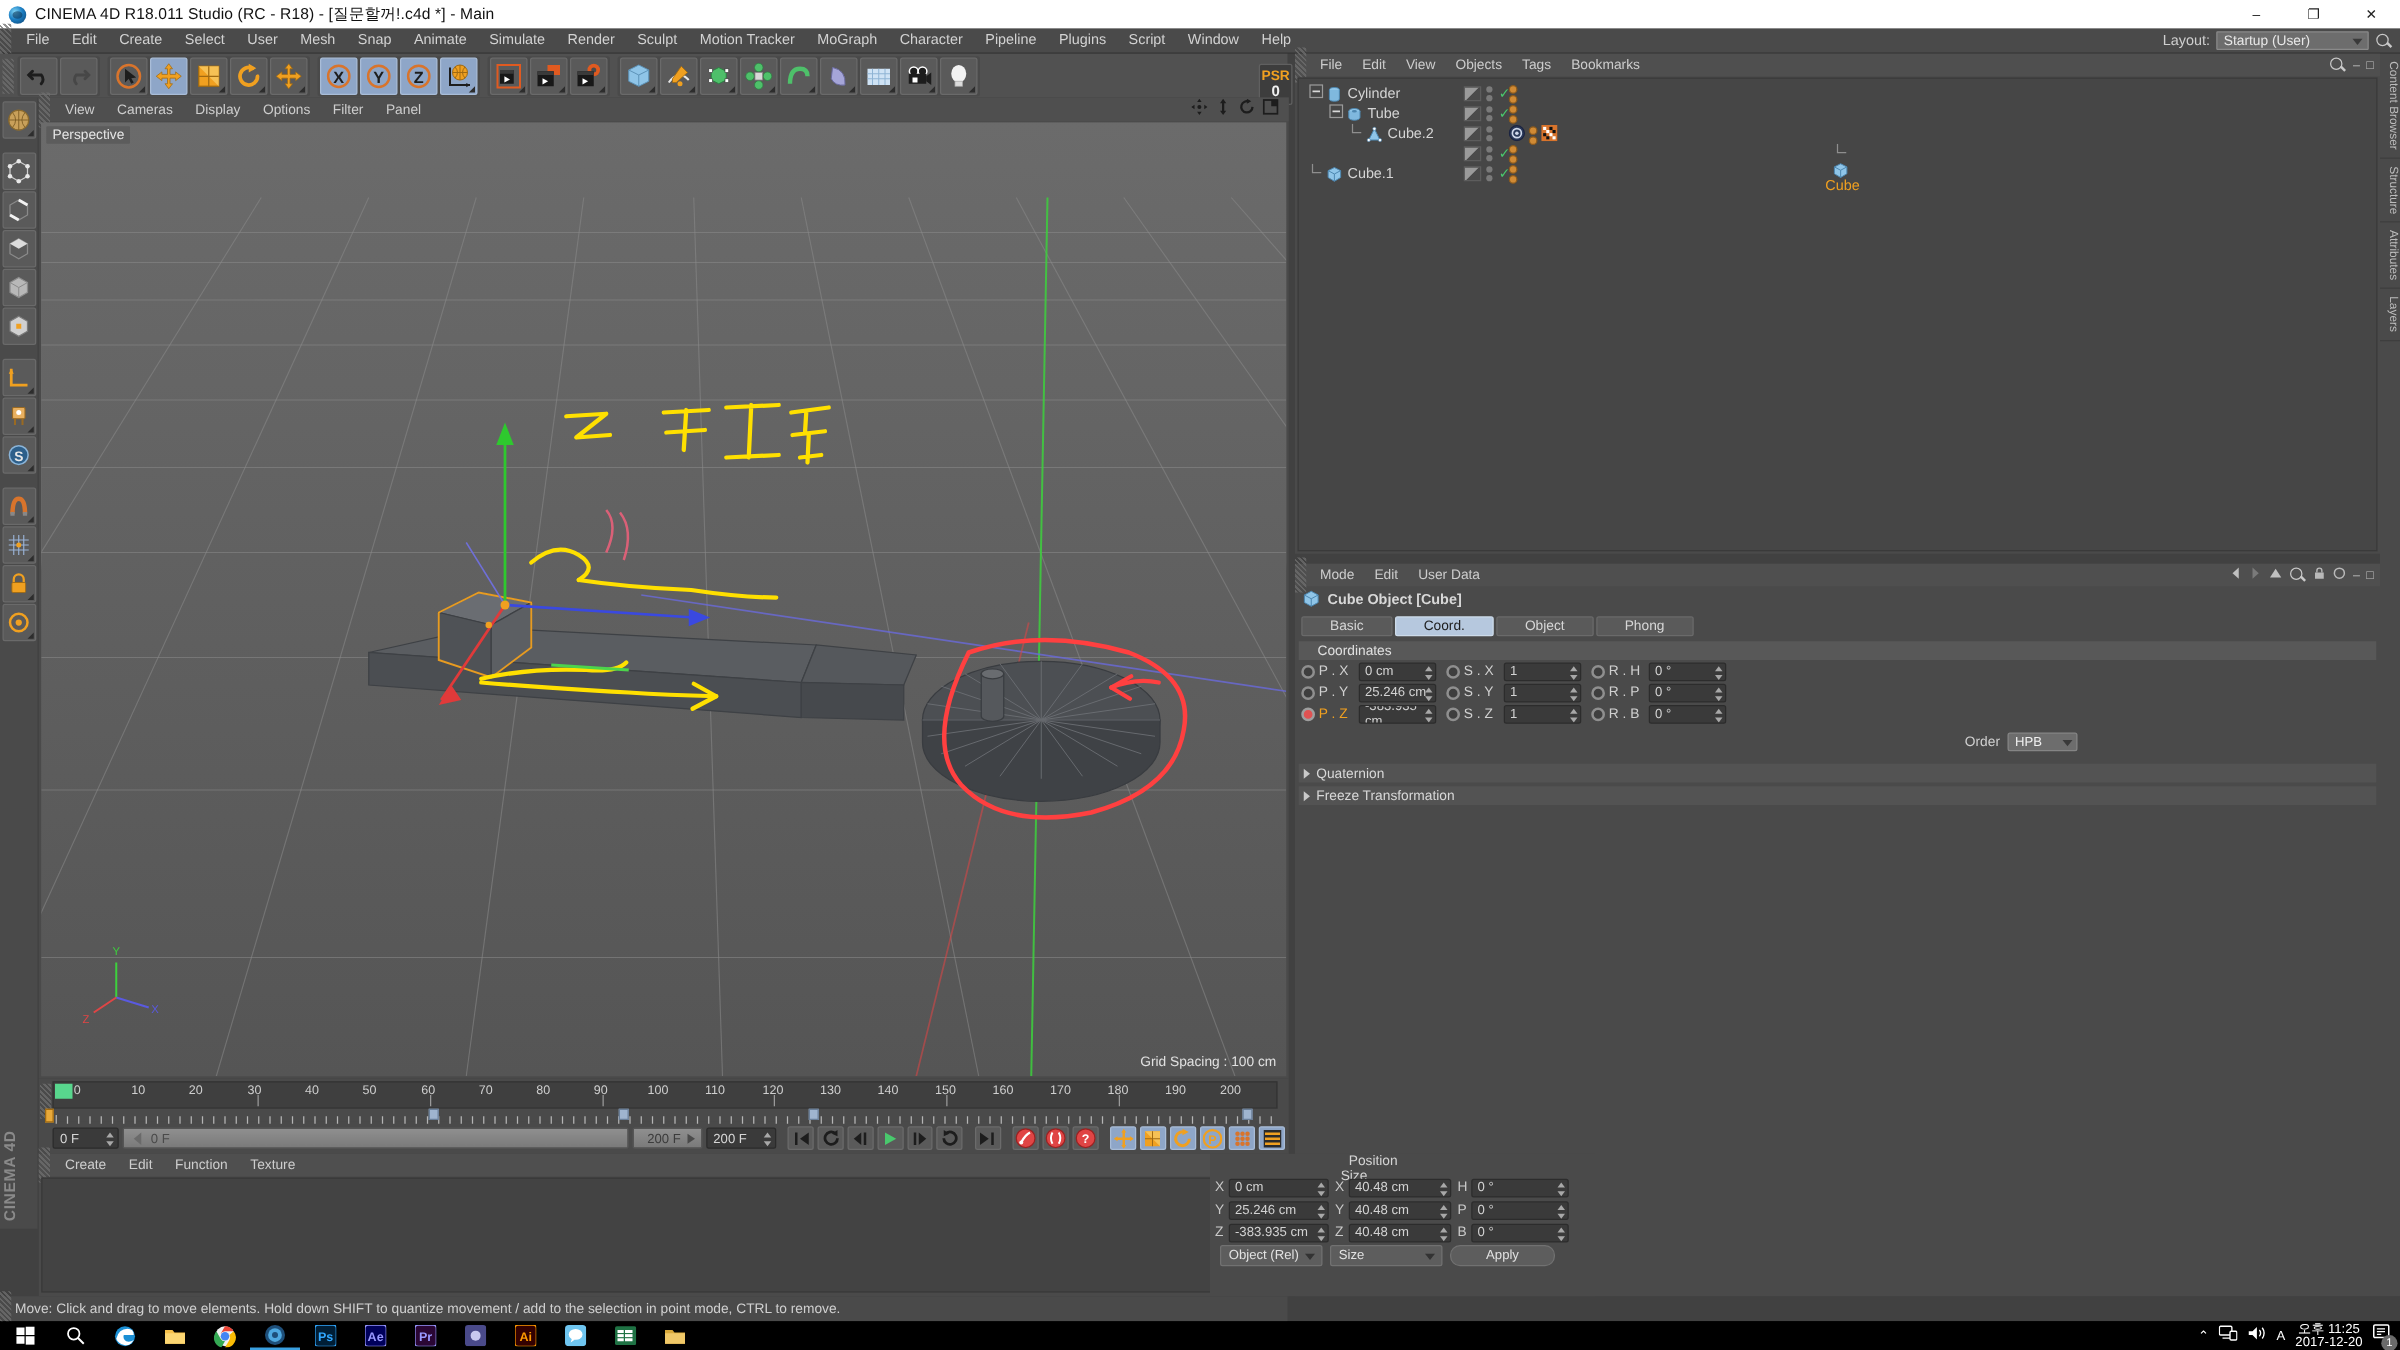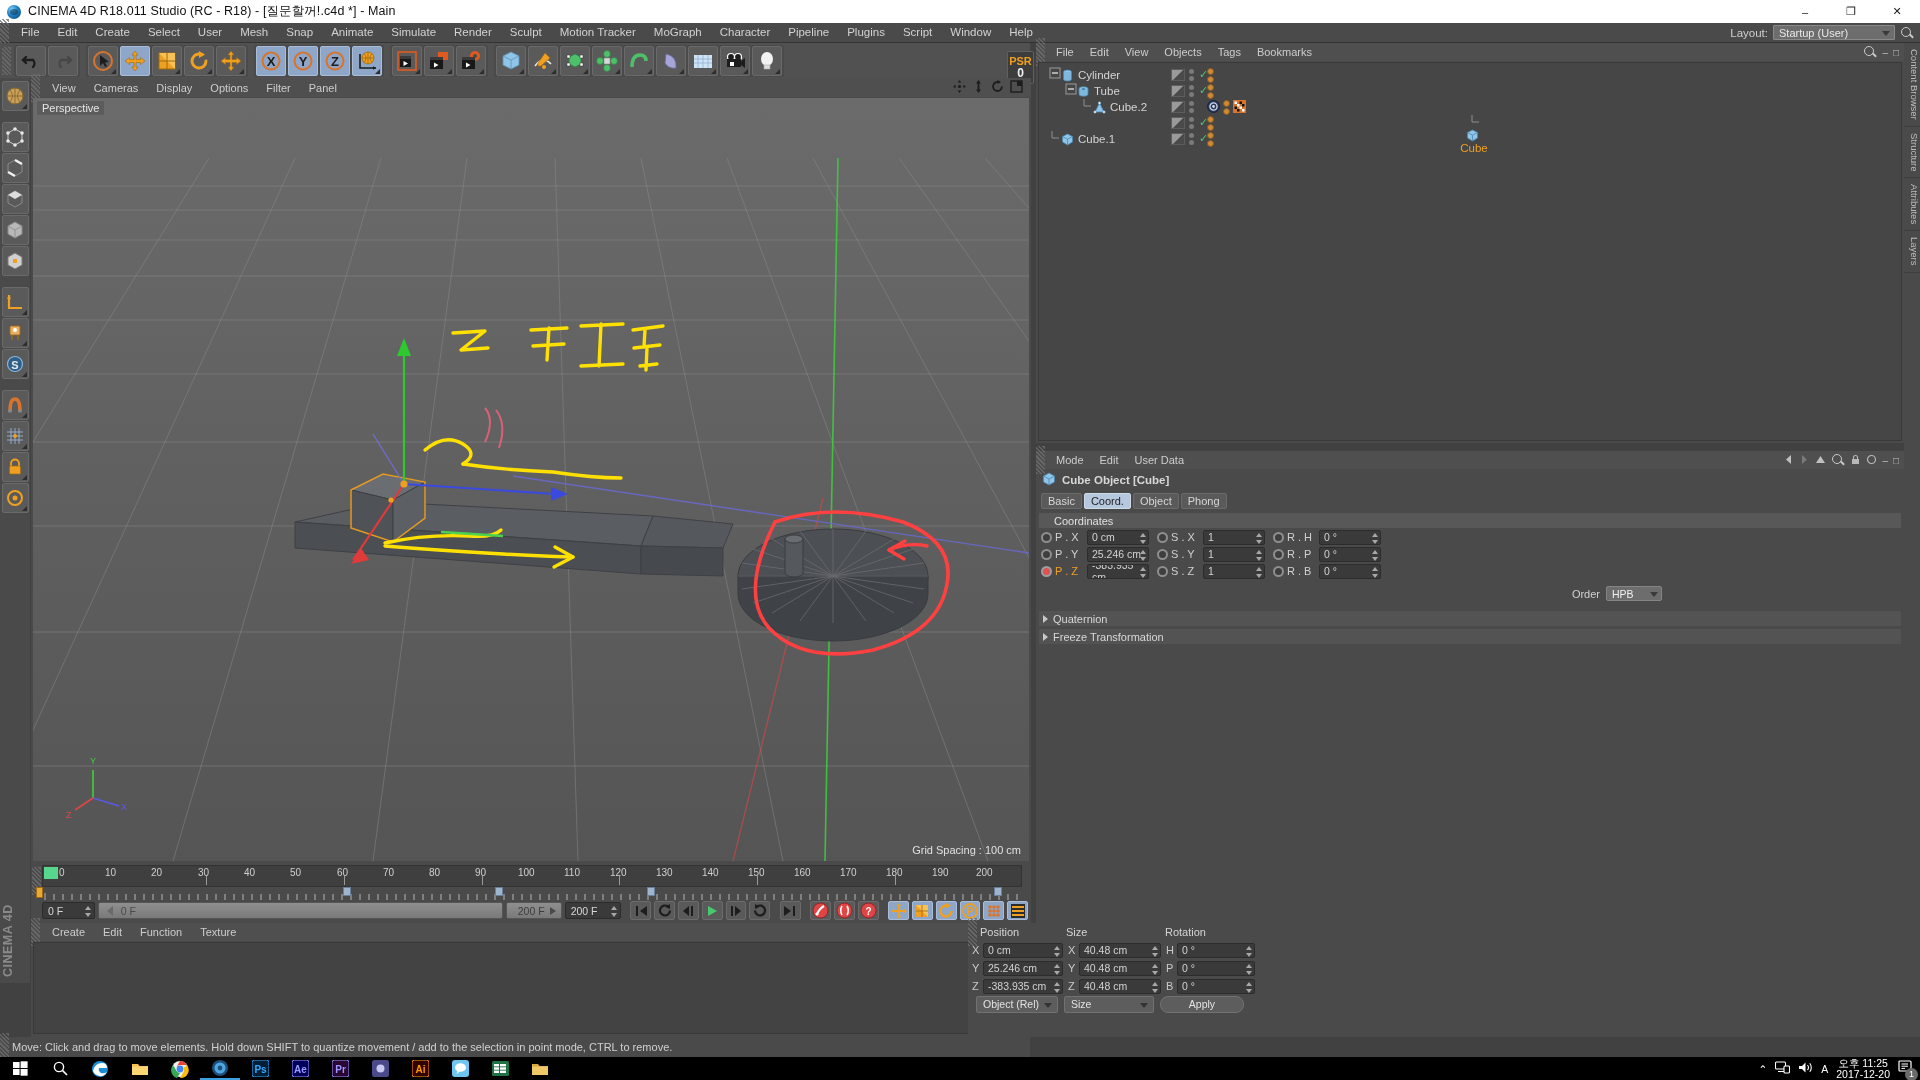--- a/index.html
+++ b/index.html
@@ -227,21 +227,21 @@
   
   .objmgr {
     position: absolute; left: 1036px; top: 20px; width: 868px; height: 400px;
     background: #4a4a4a;
   }
   .pmenu { height: 18px; display: flex; align-items: center; background: #4f4f4f; }
   .pmenu .mi { font-size: 11px; color: #cdcdcd; padding: 0 8px; }
   .pmenu .right { margin-left: auto; display: flex; gap: 5px; padding-right: 5px; align-items:center;}
   .objbody {
     position: absolute; left: 2px; top: 19px; width: 864px; height: 379px;
-    background: #464646; border: 1px solid #3a3a3a; overflow: hidden; text-align: right;
+    background: #464646; border: 1px solid #3a3a3a; overflow: hidden;
   }
   .orow {
     position: relative; height: 16px; display: flex; align-items: center;
     font-size: 11.5px; color: #d4d4d4;
   }
   .orow.sel { color: #f0a020; flex-direction: column; }
   .orow .tree { width: 14px; height: 16px; position: relative; }
   .oicon { width: 13px; height: 13px; margin-right: 4px; }
   .otagzone { position: absolute; left: 168px; top: 1px; display: flex; align-items: center; gap: 3px; }
   .tagdots { display: flex; flex-direction: column; gap: 1px; }
@@ -263,21 +263,21 @@
   .attrhead {
     position: absolute; left: 2px; top: 19px; width: 864px; height: 20px;
     display: flex; align-items: center; gap: 6px; font-size: 11.5px; color: #d8d8d8;
     padding-left: 4px;
     font-weight: bold;
   }
   .tabrow {
     position: absolute; left: 5px; top: 42px; display: flex; gap: 2px;
   }
   .atab {
-    height: 16px; padding: 0 6px; font-size: 11px; color: #d6d6d6;
+    height: 16px; padding: 0 22px; font-size: 11px; color: #d6d6d6;
     background: #5a5a5a; border: 1px solid #6a6a6a; border-radius: 2px;
     display: flex; align-items: center;
   }
   .atab.active { background: #b6c8de; color: #1e1e1e; border-color: #cddbe9; }
   .sechead {
     position: absolute; left: 3px; width: 862px; height: 15px;
     background: #585858; font-size: 11px; color: #e0e0e0;
     display: flex; align-items: center; padding-left: 15px;
   }
   .coordgrid { position: absolute; left: 5px; top: 78px; }
@@ -318,21 +318,21 @@
     display: flex; align-items: center; padding-left: 4px; gap: 5px;
   }
   .tri { border-left: 5px solid #c8c8c8; border-top: 4px solid transparent;
          border-bottom: 4px solid transparent; }
 
   
   .coordmgr {
     position: absolute; left: 968px; top: 900px; width: 308px; height: 114px;
     background: #4a4a4a;
   }
-  .cmhead { height: 18px; display: flex; align-items: center; gap: 0; }
+  .cmhead { height: 18px; display: flex; align-items: center; gap: 0; flex-direction: column; }
   .cmhead .h { font-size: 11px; color: #d4d4d4; }
   .cmrow { display: flex; align-items: center; height: 18px; gap: 0; padding-left: 4px; }
   .cmlbl { font-size: 11px; color: #c9c9c9; width: 11px; }
   .cmfield {
     height: 15px; background: #3a3a3a; border: 1px solid #2c2c2c; border-radius: 2px;
     font-size: 10.5px; color: #d2d2d2; display: flex; align-items: center;
     padding-left: 4px; position: relative; margin-right: 5px;
   }
   .cmfield .sp { position:absolute; right:2px; top:2px; width:6px; height:11px;
     display:flex;flex-direction:column;justify-content:space-between;}

